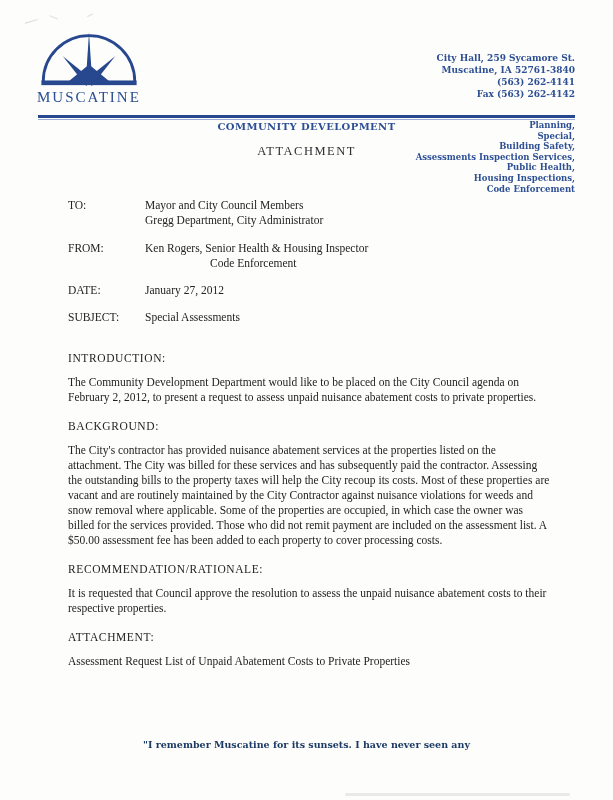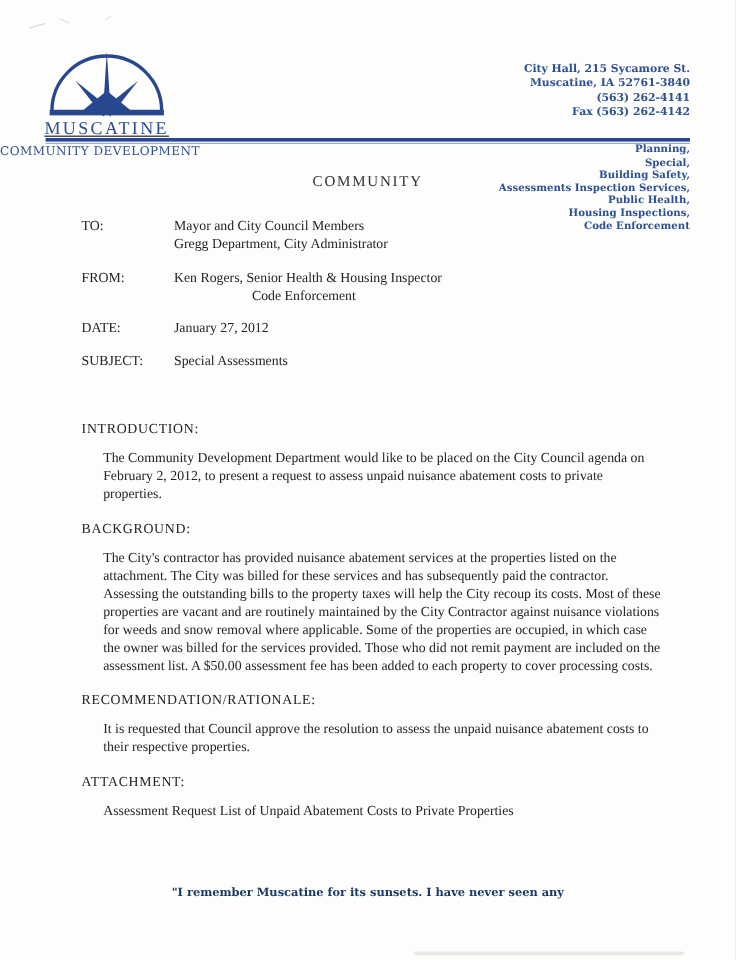--- a/index.html
+++ b/index.html
@@ -14,21 +14,21 @@
   }
 
   
   .pencil-mark { position:absolute; opacity:.5; }
   .pencil-1 { left:24px; top:16px; width:13px; height:5px; border-bottom:1px solid #b4b4bd; transform:rotate(-16deg); }
   .pencil-2 { left:50px; top:12px; width:9px; height:5px; border-bottom:1px solid #c2c2ca; transform:rotate(22deg); }
   .pencil-3 { left:86px; top:11px; width:6px; height:4px; border-bottom:1px solid #c6c6cd; transform:rotate(-30deg); }
   .bottom-smudge { position:absolute; left:345px; bottom:4px; width:225px; height:3px; background:#d8d8d6; opacity:.55; border-radius:2px; }
 
   
-  .logo-wrap { position:absolute; left:37px; top:42px; width:110px;text-decoration:underline; }
+  .logo-wrap { position:absolute; left:37px; top:31px; width:110px; }
   .logo-svg { display:block; width:104px; height:56px; }
   .logo-text {
     margin-top:2px;
     font-size:15px; letter-spacing:2px;
     color:#2b4d92;
     font-family:"Liberation Serif", serif;
   }
 
   .contact-block {
     position:absolute; right:38px; top:52px;
@@ -43,22 +43,23 @@
     position:absolute; left:38px; right:38px; top:115px;
     border-top:3px solid #27478f;
   }
   .header-rule::after {
     content:""; display:block; margin-top:1px;
     border-top:1px solid #9badd6;
   }
 
   .dept-heading {
     position:absolute; left:0; top:121px; width:613px;
-    font-family:"DejaVu Serif", serif;
-    font-weight:normal;
+    text-align:center;
+    font-family:"DejaVu Serif", serif;
+    font-weight:bold;
     font-size:10px; letter-spacing:.4px;
     color:#2d4f94;
   }
 
   .services-list {
     position:absolute; right:38px; top:120px;
     text-align:right;
     font-family:"DejaVu Serif", serif;
     font-weight:bold;
     font-size:8.5px; line-height:10.6px;
@@ -66,38 +67,38 @@
   }
 
   .memo-title {
     position:absolute; left:0; top:144px; width:613px;
     text-align:center;
     font-size:12.5px; letter-spacing:1.5px;
     color:#2f2f33;
   }
 
   
-  .meta-row { position:absolute; left:68px; display:flex; font-size:11.5px; line-height:14.5px; }
+  .meta-row { position:absolute; left:68px; display:flex; font-size:11.5px; line-height:14.5px;margin-top:16px; }
   .meta-label { width:77px; flex:0 0 77px; }
   .meta-value-l2-center { padding-left:65px; }
   .row-to { top:182px; }
   .row-from { top:225px; }
   .row-date { top:267px; }
   .row-subject { top:294px; }
 
   
   .body-sections {
     position:absolute; left:68px; top:351px; width:483px;
     font-size:11.5px; line-height:15px;
   }
   .section-heading {
     font-weight:normal; font-size:11.5px; letter-spacing:.6px;
     margin:0 0 9px 0;
   }
-  .section-body { margin:0 0 14px 18px; }
+  .section-body { margin:0 0 14px 0; }
 
   
   .footer-quote {
     position:absolute; left:0; top:737px; width:613px;
     text-align:center;
     font-family:"DejaVu Serif", serif;
     font-weight:bold;
     font-size:9.5px; line-height:15px;
     color:#1c3a66;
   }
@@ -125,41 +126,41 @@
 
         <polygon points="80,27 49,52 55,59"></polygon>
 
         <rect x="1" y="53" width="102" height="5"></rect>
       </g>
     </svg>
     <div class="logo-text">MUSCATINE</div>
   </div>
 
   <div class="contact-block">
-    <div>City Hall, 215 Sycamore St.</div>
+    <div>City Hall, 259 Sycamore St.</div>
     <div>Muscatine, IA 52761-3840</div>
     <div>(563) 262-4141</div>
     <div>Fax (563) 262-4142</div>
   </div>
 
   <div class="header-rule"></div>
 
   <div class="dept-heading">COMMUNITY DEVELOPMENT</div>
 
   <div class="services-list">
     <div>Planning,</div>
     <div>Special,</div>
     <div>Building Safety,</div>
     <div>Assessments Inspection Services,</div>
     <div>Public Health,</div>
     <div>Housing Inspections,</div>
     <div>Code Enforcement</div>
   </div>
 
-  <div class="memo-title">COMMUNITY</div>
+  <div class="memo-title">ATTACHMENT</div>
 
   <div class="meta-row row-to">
     <span class="meta-label">TO:</span>
     <span class="meta-value">
       <div>Mayor and City Council Members</div>
       <div>Gregg Department, City Administrator</div>
     </span>
   </div>
 
   <div class="meta-row row-from">

